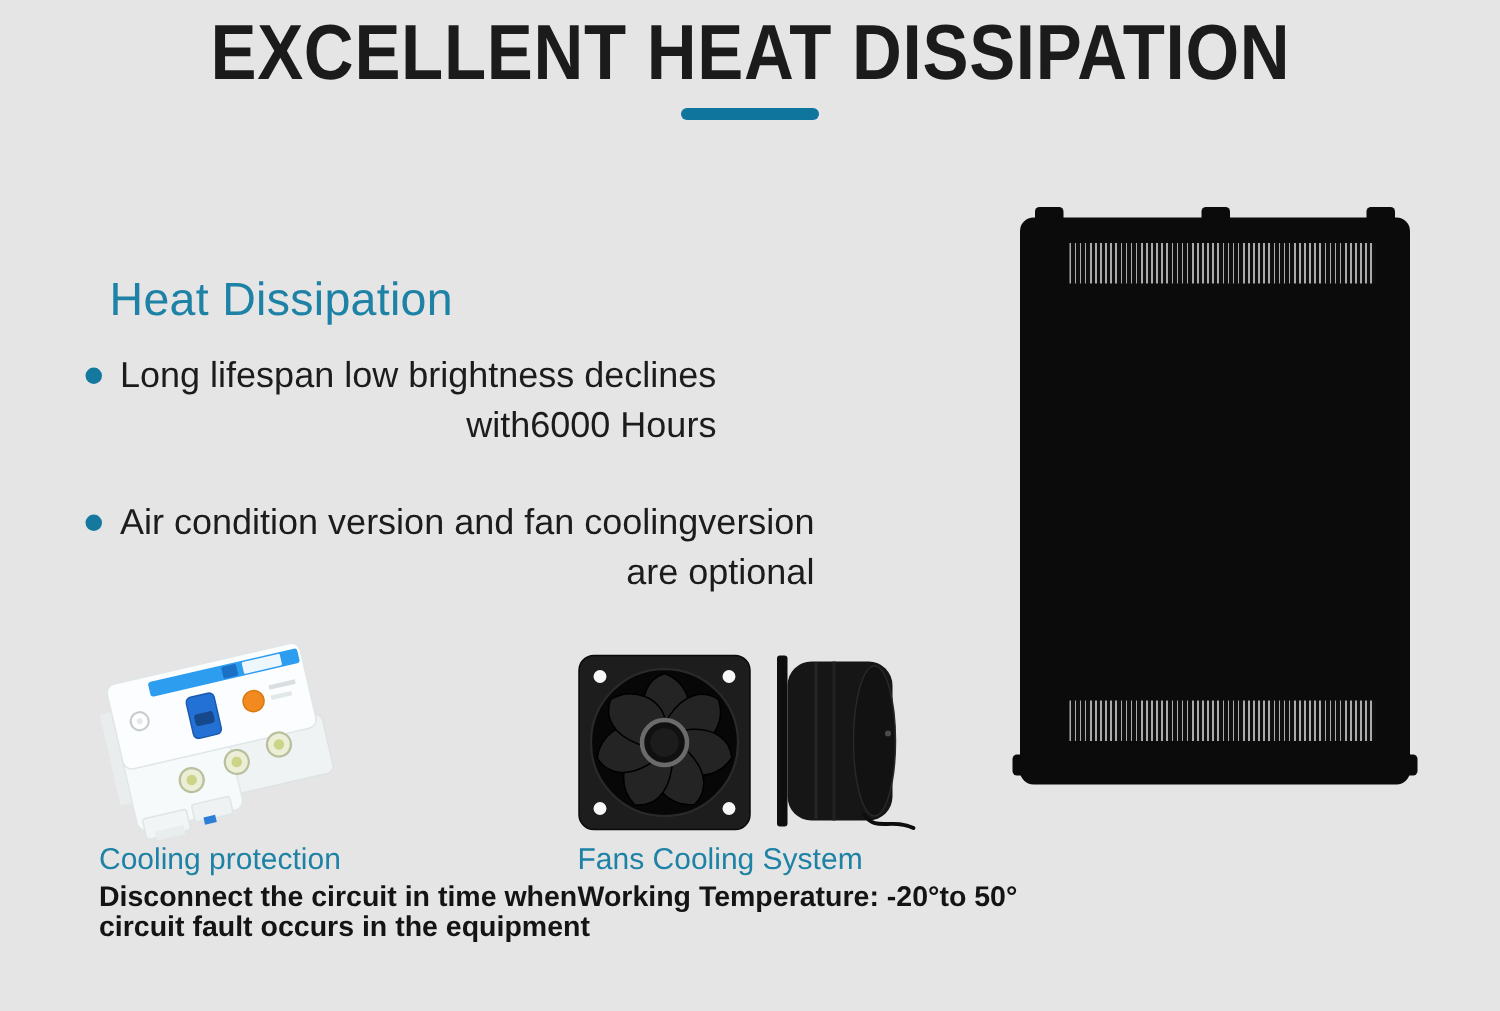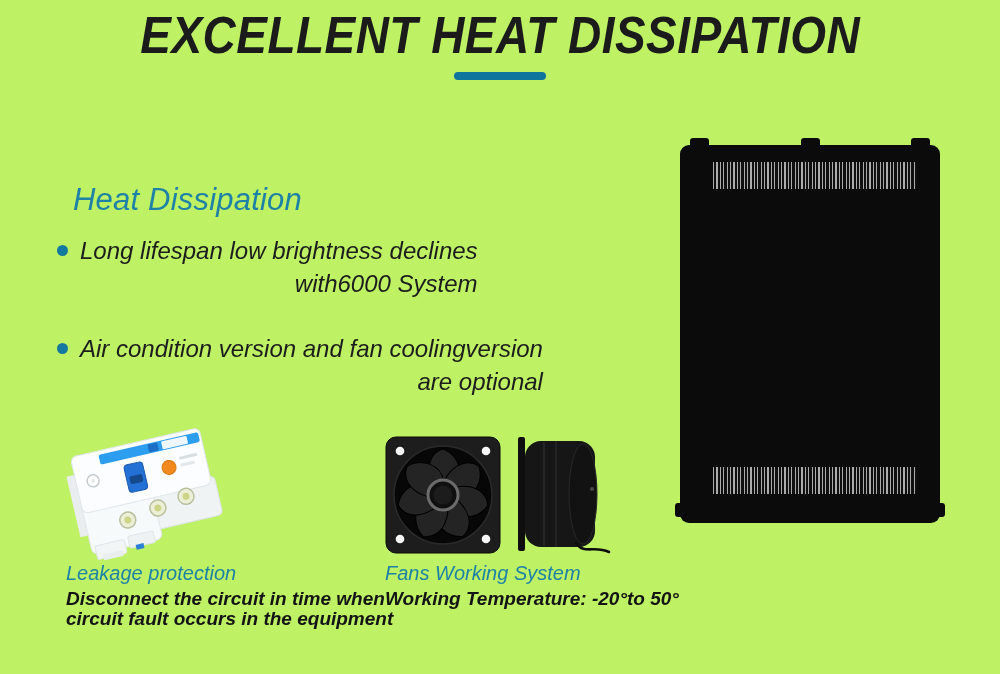--- a/index.html
+++ b/index.html
@@ -1,18 +1,18 @@
 <!DOCTYPE html>
 <html><head>
 <meta charset="utf-8">
 <style>
   html,body{margin:0;padding:0;background:#ffffff;}
   .canvas{
-    position:relative;width:1000px;height:674px;background:#bef264;
-    font-family:"Liberation Sans",sans-serif;overflow:hidden;font-style:italic;
+    position:relative;width:1000px;height:674px;background:#e5e5e5;
+    font-family:"Liberation Sans",sans-serif;overflow:hidden;
   }
   
   .title-wrap{position:absolute;top:4px;left:0;width:1000px;text-align:center;}
   .page-title{
     display:inline-block;margin:0;font-size:50px;line-height:60px;font-weight:700;
     color:#1b1b1b;letter-spacing:0.5px;white-space:nowrap;
     transform:scale(0.92,1.04);transform-origin:center top;
   }
   .title-underline{
     position:absolute;left:454px;top:72px;width:92px;height:8px;
@@ -77,21 +77,21 @@
     <h1 class="page-title">EXCELLENT HEAT DISSIPATION</h1>
   </div>
   <div class="title-underline"></div>
 
   <h2 class="section-heading">Heat Dissipation</h2>
 
   <div class="bullet b1">
     <span class="dot"></span>
     <p>
       <span>Long lifespan low brightness declines</span>
-      <span>with6000 System</span>
+      <span>with6000 Hours</span>
     </p>
   </div>
 
   <div class="bullet b2">
     <span class="dot"></span>
     <p>
       <span>Air condition version and fan coolingversion</span>
       <span>are optional</span>
     </p>
   </div>
@@ -168,27 +168,27 @@
       <rect x="149" y="18" width="70" height="106" rx="16" fill="#161616"></rect>
       <path d="M168,19 v104" stroke="#262626" stroke-width="2" fill="none"></path>
       <path d="M180,18 v106" stroke="#222222" stroke-width="2" fill="none"></path>
       <ellipse cx="207" cy="71" rx="14" ry="50" fill="#121212" stroke="#282828"></ellipse>
       <circle cx="216" cy="66" r="2" fill="#4a4a4a"></circle>
 
       <path d="M200,120 C208,132 218,122 233,129" stroke="#0d0d0d" stroke-width="2.6" fill="none" stroke-linecap="round"></path>
     </svg>
   </div>
 
-  <h3 class="cap-title c1">Leakage protection</h3>
+  <h3 class="cap-title c1">Cooling protection</h3>
   <p class="cap-desc c1">
     <span>Disconnect the circuit in time when</span>
     <span>circuit fault occurs in the equipment</span>
   </p>
 
-  <h3 class="cap-title c2">Fans Working System</h3>
+  <h3 class="cap-title c2">Fans Cooling System</h3>
   <p class="cap-desc c2">
     <span>Working Temperature: -20°to 50°</span>
     <span></span>
   </p>
 
   <div class="panel">
     <div class="panel-tab t1"></div>
     <div class="panel-tab t2"></div>
     <div class="panel-tab t3"></div>
     <div class="panel-grille g-top"></div>

